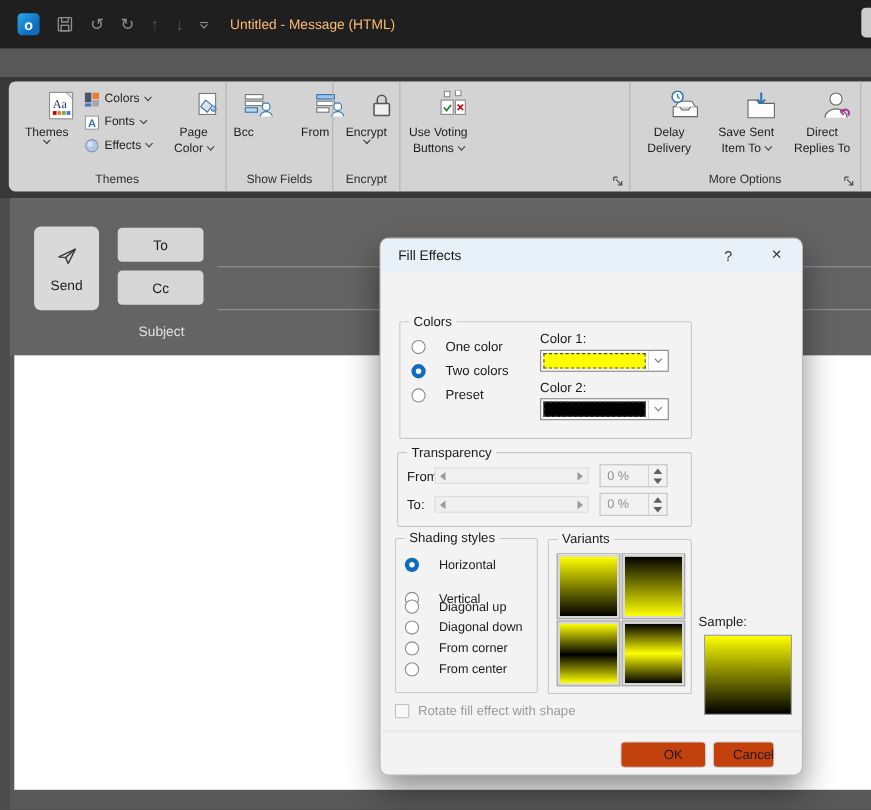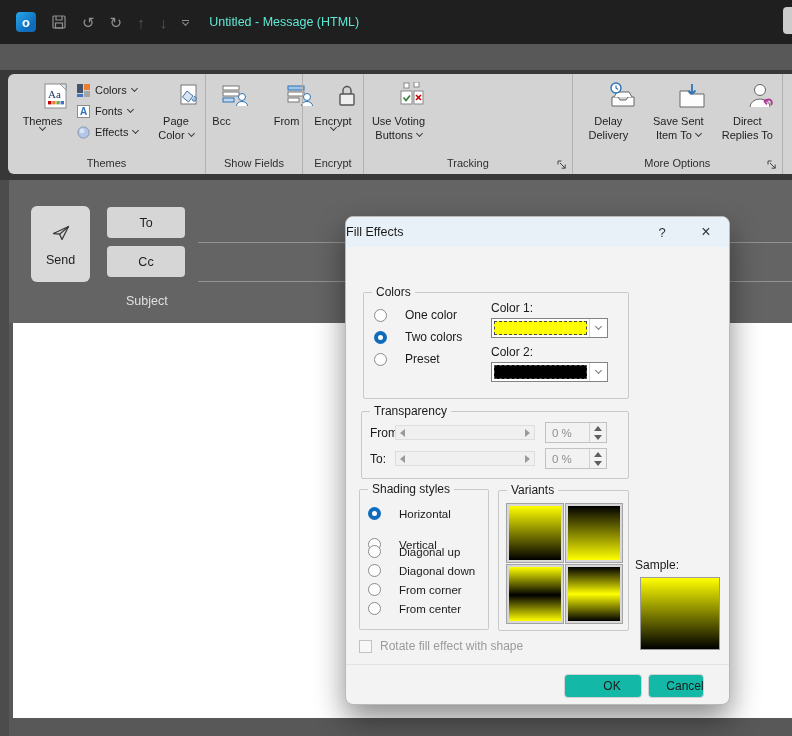--- a/index.html
+++ b/index.html
@@ -16,21 +16,21 @@
   .ol-logo { width:20px; height:20px; border-radius:4px;
              background:linear-gradient(135deg,#28a8ea 0%,#0f6cbd 70%);
              color:#fff; font-weight:bold; font-size:13px; display:flex; align-items:center; justify-content:center; }
   .qat-glyph { font-size:15px; color:#8f8f8f; line-height:1; }
   .qat-glyph.dim { color:#565656; }
   .qat-caret { display:flex; flex-direction:column; align-items:center; gap:2px; }
   .qat-caret .bar { width:7px; height:1px; background:#8f8f8f; }
   .chev { display:inline-block; width:5px; height:5px; border-right:1.3px solid #3e3e3e;
           border-bottom:1.3px solid #3e3e3e; transform:rotate(45deg); margin-top:-3px; }
   .chev.lt { border-color:#8f8f8f; }
-  .win-title { margin-left:20px; font-size:12.5px; color:#5eead4; }
+  .win-title { margin-left:20px; font-size:12.5px; color:#fdba74; }
   .edge-btn { position:absolute; right:-5px; top:7px; width:14px; height:27px; background:#cccccc; border-radius:4px; }
   
   .menubar { position:absolute; top:44px; left:0; right:0; height:26px; background:#383838;
              display:flex; align-items:center; gap:27px; padding-left:20px;
              font-size:12.5px; color:#e6e6e6; }
   .menu-item { position:relative; cursor:default; white-space:nowrap; }
   .menu-item.active { font-weight:bold; color:#ffffff; }
   .menu-item.active::after { content:""; position:absolute; left:0; right:0; bottom:-6px; height:3px;
                              background:#9dc3e6; border-radius:2px; }
   .menu-item.contextual { color:#8ab2d6; }
@@ -61,21 +61,21 @@
   .pill-btn { position:absolute; left:107px; width:78px; height:31px; background:#d6d6d6;
               border-radius:4px; color:#1e1e1e; font-size:12.5px;
               display:flex; align-items:center; justify-content:center; }
   .subject-label { position:absolute; left:126px; top:294px; color:#e0e0e0; font-size:12.5px; }
   .field-line { position:absolute; left:198px; right:0; height:1px; background:#929292; }
   .page { position:absolute; left:13px; top:323px; right:0; height:395px; background:#ffffff; }
   
   .dialog { position:absolute; left:345px; top:216px; width:385px; height:489px; background:#f3f3f3;
             border:1px solid #b9b9b9; border-radius:8px; box-shadow:0 14px 30px rgba(0,0,0,.45);
             font-size:12px; color:#1a1a1a; overflow:hidden; }
-  .dlg-title { height:30px; background:#e8f1f8; display:flex; align-items:center; padding:0 0; font-size:12.5px; }
+  .dlg-title { height:30px; background:#e8f1f8; display:flex; align-items:center; padding:0 16px; font-size:12.5px; }
   .dlg-controls { position:absolute; right:0; top:0; height:30px; display:flex; align-items:center; }
   .dlg-help { width:42px; text-align:center; font-size:13px; color:#333; }
   .dlg-close { width:46px; text-align:center; font-size:16px; color:#333; }
   .dlg-tabs { position:absolute; top:37px; left:0; right:0; height:27px; padding-left:9px;
               display:flex; align-items:flex-end; border-bottom:1px solid #d6d6d6; }
   .dlg-tab { padding:5px 13px 6px; font-size:12px; }
   .dlg-tab.active { background:#fbfbfb; border:1px solid #d2d2d2; border-bottom:1px solid #fbfbfb;
                     margin-bottom:-1px; border-radius:2px 2px 0 0; }
   .gbox { position:absolute; border:1px solid #c9c9c9; border-radius:2px; }
   .gbox-label { position:absolute; top:-8px; left:8px; background:#f3f3f3; padding:0 4px; font-size:12px; white-space:nowrap; }
@@ -104,21 +104,21 @@
   .v2 { background:linear-gradient(#000000,#ffff00); }
   .v3 { background:linear-gradient(#ffff00,#000000 52%,#ffff00); }
   .v4 { background:linear-gradient(#000000,#ffff00 50%,#000000); }
   .sample-label { position:absolute; left:289px; top:341px; font-size:12px; }
   .sample-swatch { position:absolute; left:294px; top:360px; width:80px; height:73px;
                    border:1px solid #9c9c9c; background:linear-gradient(#ffff00,#000000); }
   .rotate-row { position:absolute; left:13px; top:422px; display:flex; align-items:center; gap:8px;
                 color:#9b9b9b; font-size:12px; }
   .cb-dis { width:13px; height:13px; border:1px solid #c2c2c2; background:#f8f8f8; flex:none; }
   .dlg-sep { position:absolute; left:0; right:0; top:447px; height:1px; background:#e3e3e3; }
-  .dbtn { position:absolute; top:457px; height:24px; background:#14b8a6; border:1px solid #d2d2d2;
+  .dbtn { position:absolute; top:457px; height:24px; background:#c2410c; border:1px solid #d2d2d2;
           border-radius:4px; font-size:12px; display:flex; align-items:center; justify-content:center; color:#1a1a1a;padding-left:18px; }
   .ok { left:218px; width:78px; }
   .cancel { left:302px; width:56px; }
   svg { display:block; }
 </style>
 </head>
 <body>
 
 <div class="screen">
 
@@ -277,21 +277,20 @@
               <path d="M18 13 l5 5 M23 13 l-5 5" stroke="#c00000" stroke-width="1.6"></path>
             </svg>
           </span>
           <span>Use Voting</span>
           <span style="display:flex;align-items:center;gap:4px;">
             <span>Buttons</span>
             <span class="chev"></span>
           </span>
         </div>
       </div>
-      <div class="rgroup-label">Tracking</div>
       <span class="launcher">
         <svg width="10" height="10" viewBox="0 0 10 10" stroke="#444444" fill="none">
           <path d="M1 1 h3.5 M1 1 v3.5 M3 3 l5.2 5.2 M8.2 4.6 v3.6 h-3.6"></path>
         </svg>
       </span>
     </div>
 
     <div class="rgroup" style="flex:1;">
       <div class="rgroup-content" style="justify-content:center; gap:6px;">
         <div class="rbtn">

